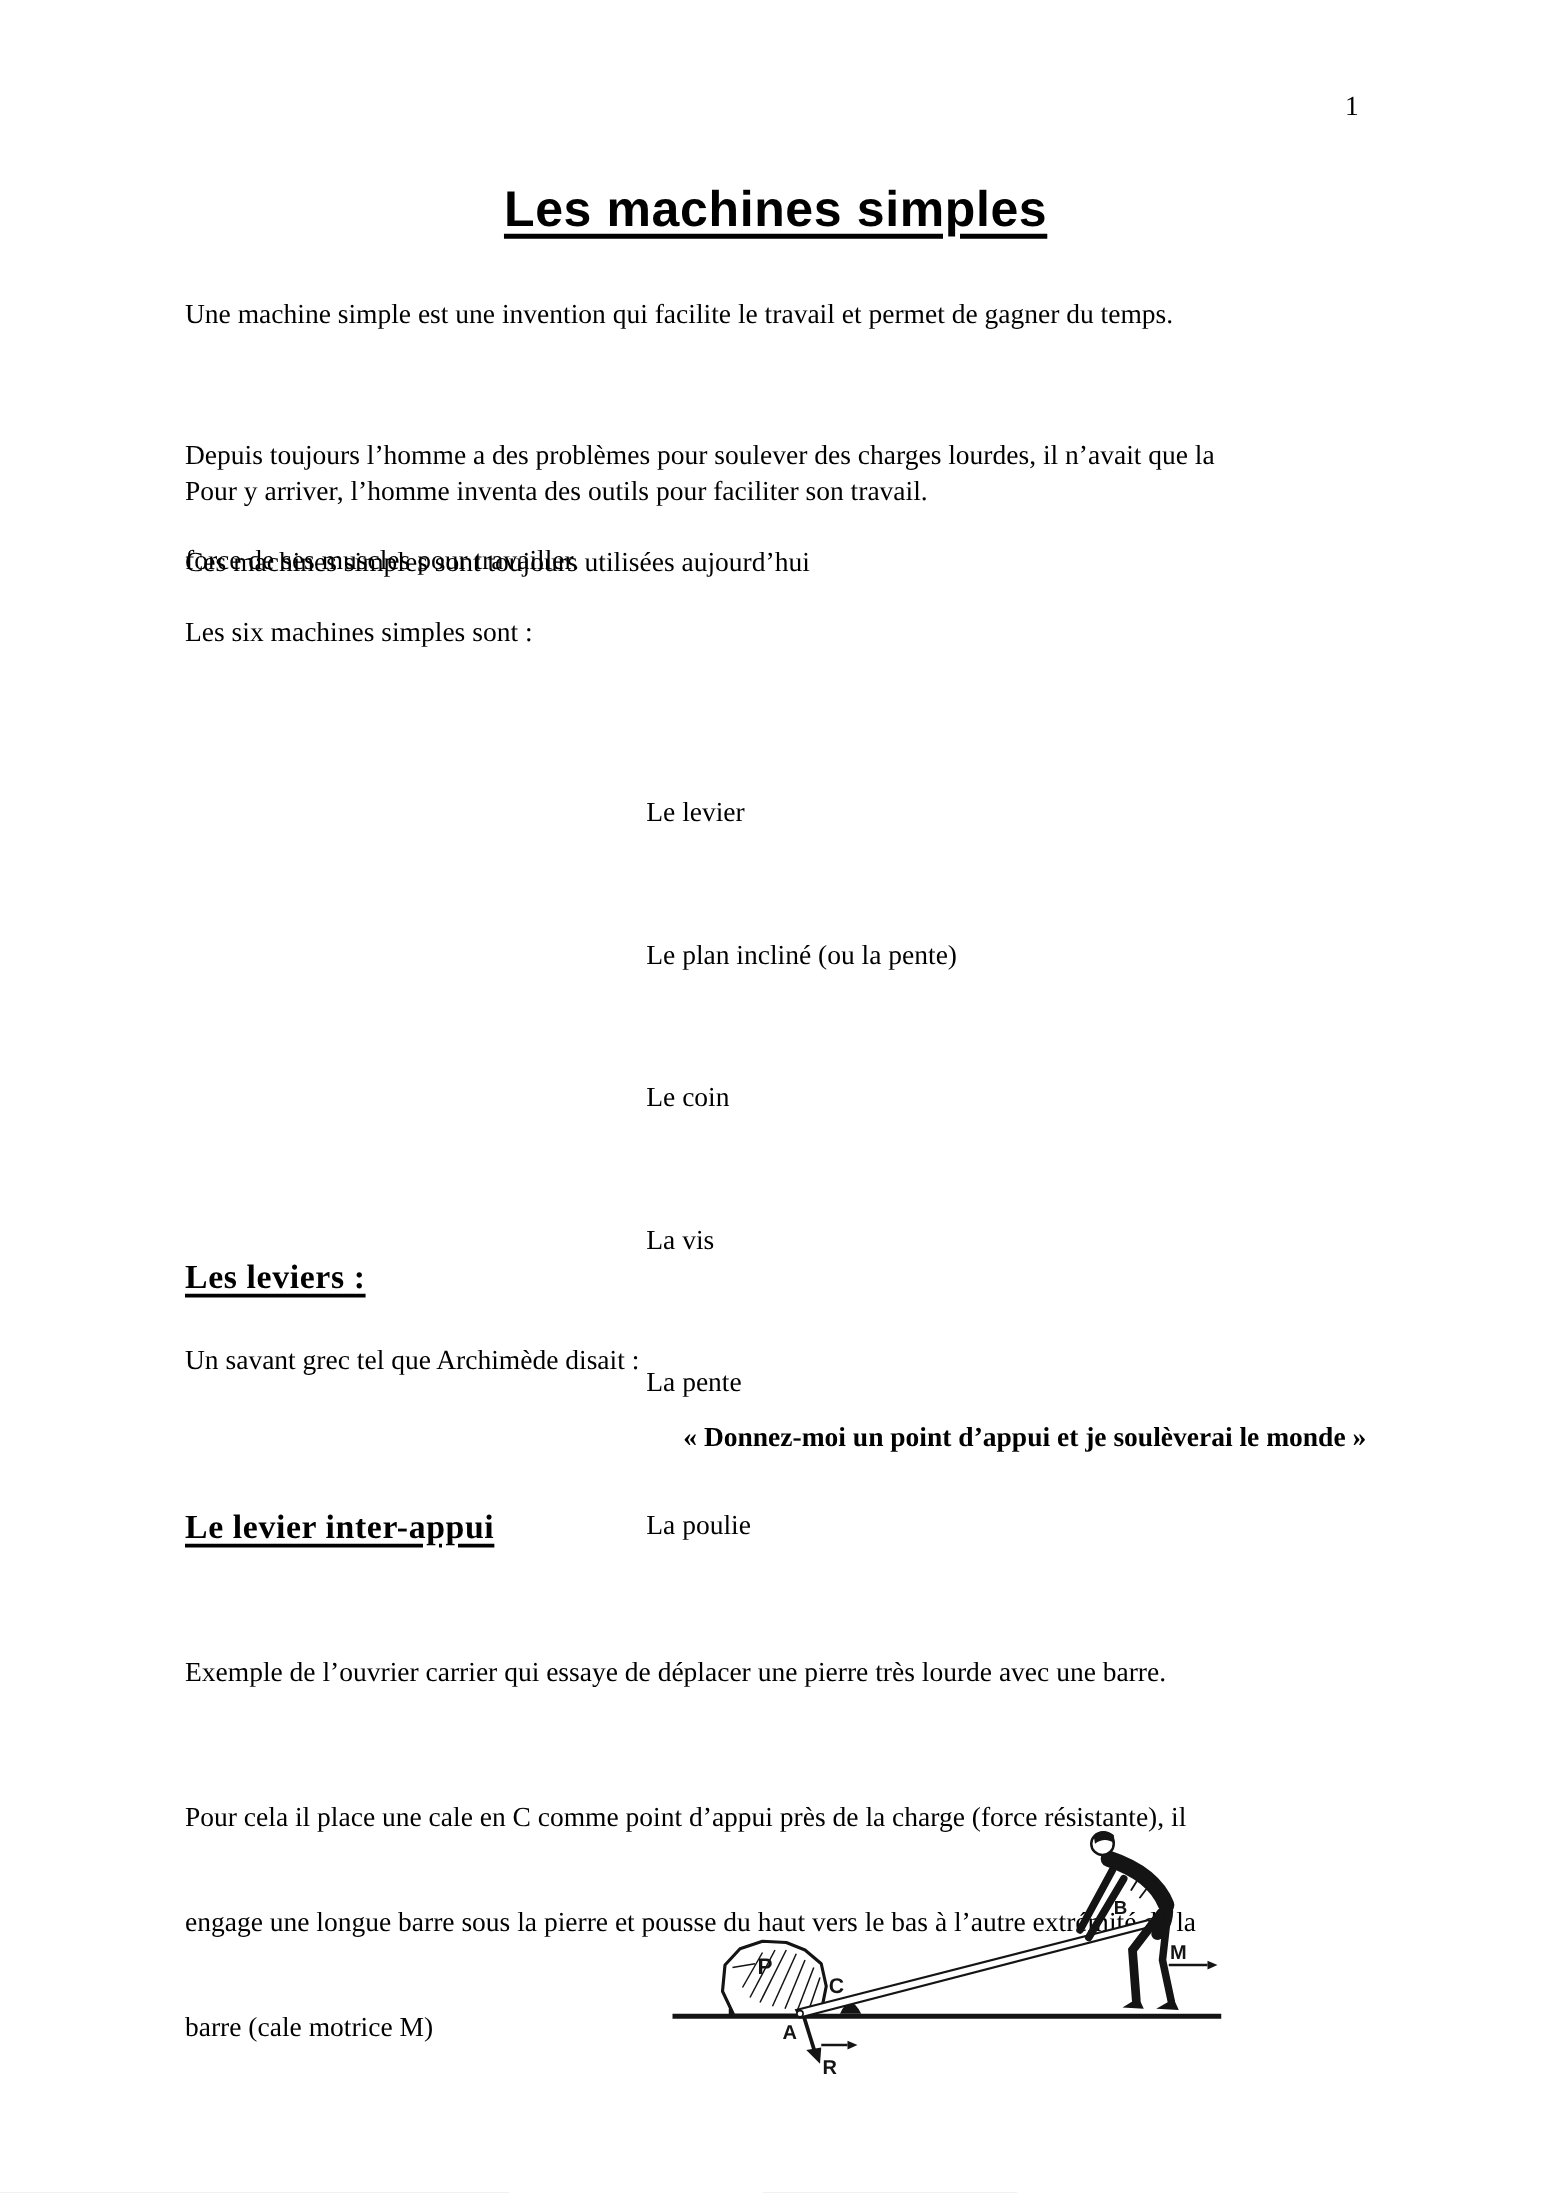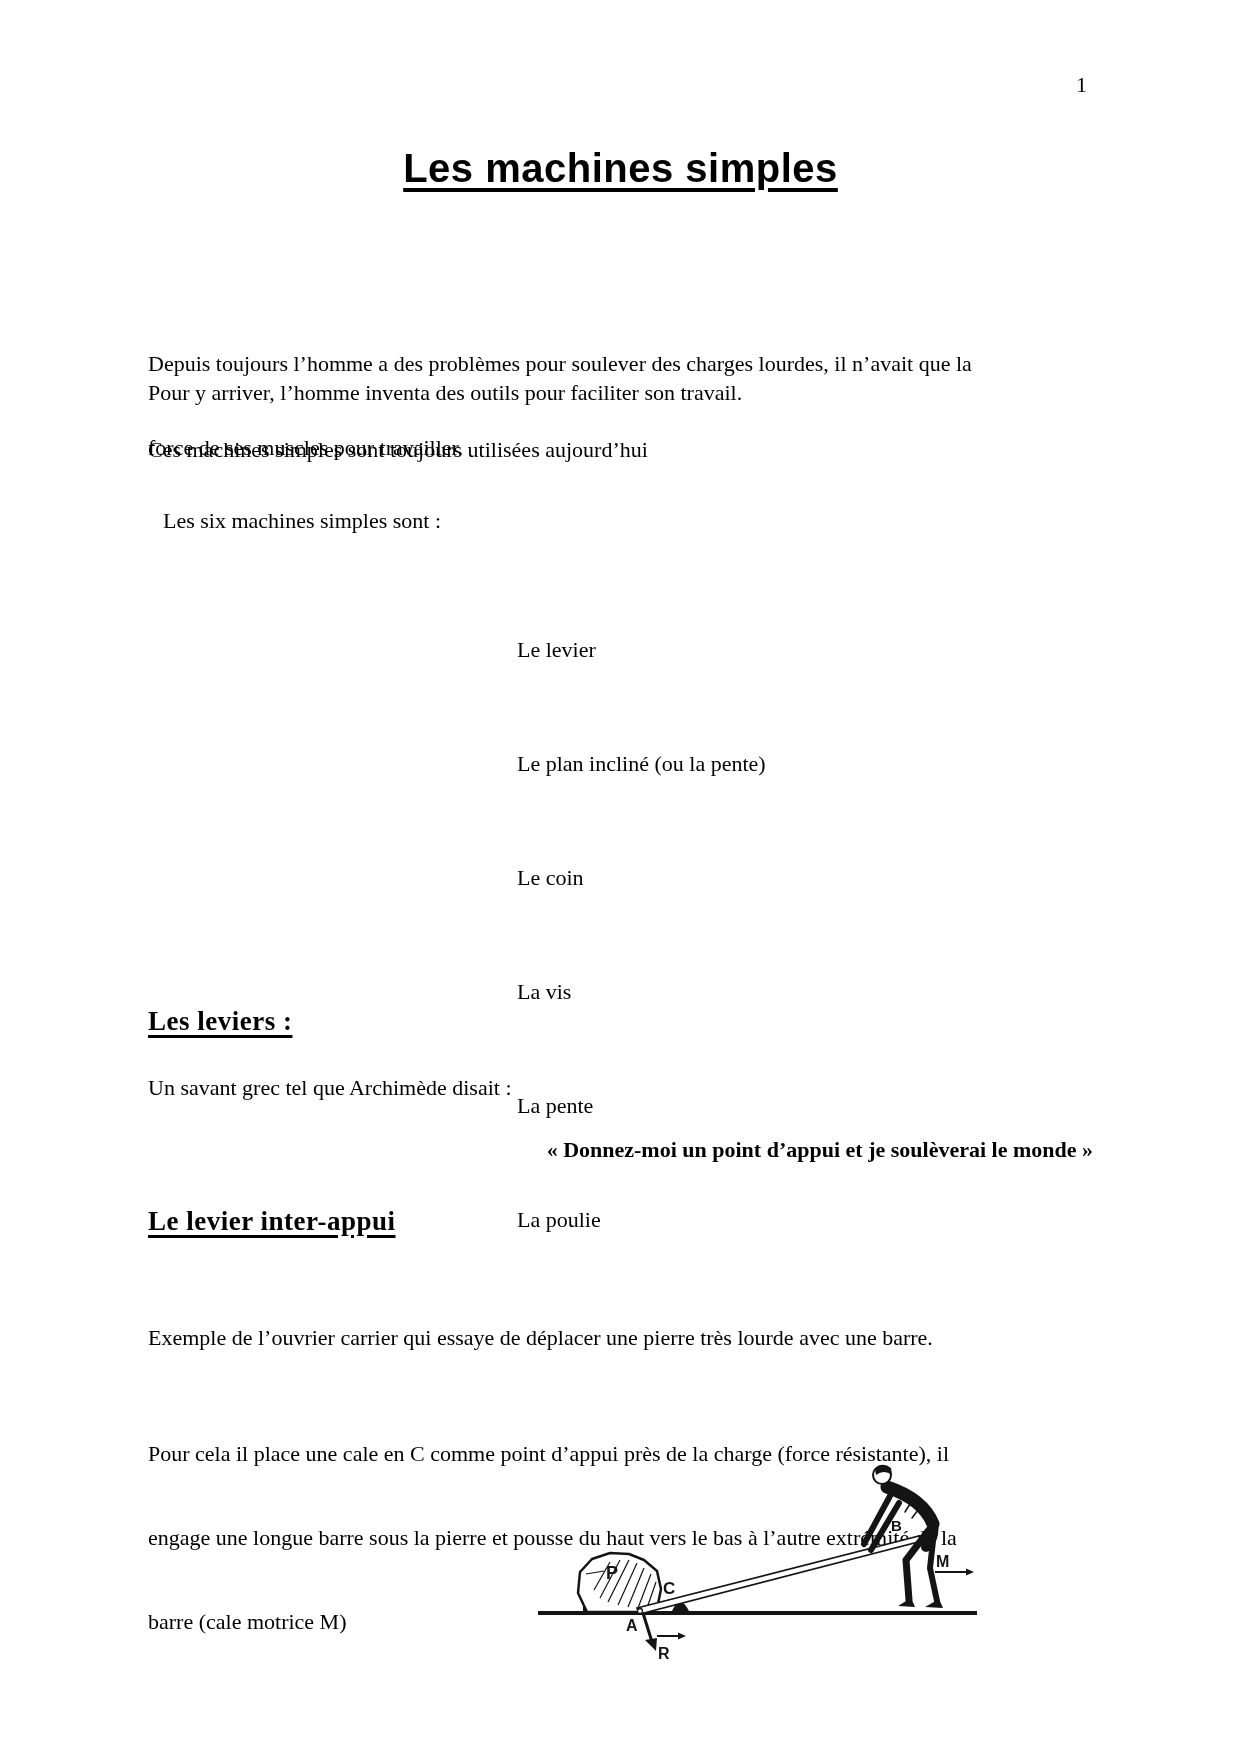--- a/index.html
+++ b/index.html
@@ -37,31 +37,32 @@
 </style>
 </head>
 <body>
 
 <div class="page">
 
   <div class="abs page-number" style="left:1076px; top:72px;">1</div>
 
   <h1 class="abs doc-title" style="top:146px;">Les machines simples</h1>
 
+  <p class="abs body-text" style="left:148px; top:237px; margin:0;">Une machine simple est une invention qui facilite le travail et permet de gagner du temps.</p>
 
   <div class="abs body-text" style="left:148px; top:294px;">
     <div>Depuis toujours l’homme a des problèmes pour soulever des charges lourdes, il n’avait que la</div>
     <div>force de ses muscles pour travailler.</div>
   </div>
 
   <p class="abs body-text" style="left:148px; top:379px; margin:0;">Pour y arriver, l’homme inventa des outils pour faciliter son travail.</p>
 
   <p class="abs body-text" style="left:148px; top:436px; margin:0;">Ces machines simples sont toujours utilisées aujourd’hui</p>
 
-  <p class="abs body-text" style="left:148px; top:492px; margin:15px;">Les six machines simples sont :</p>
+  <p class="abs body-text" style="left:148px; top:492px; margin:0;">Les six machines simples sont :</p>
 
   <div class="abs machines-list" style="left:517px; top:580px;">
     <div class="list-item">Le levier</div>
     <div class="list-item">Le plan incliné (ou la pente)</div>
     <div class="list-item">Le coin</div>
     <div class="list-item">La vis</div>
     <div class="list-item">La pente</div>
     <div class="list-item">La poulie</div>
   </div>
 

